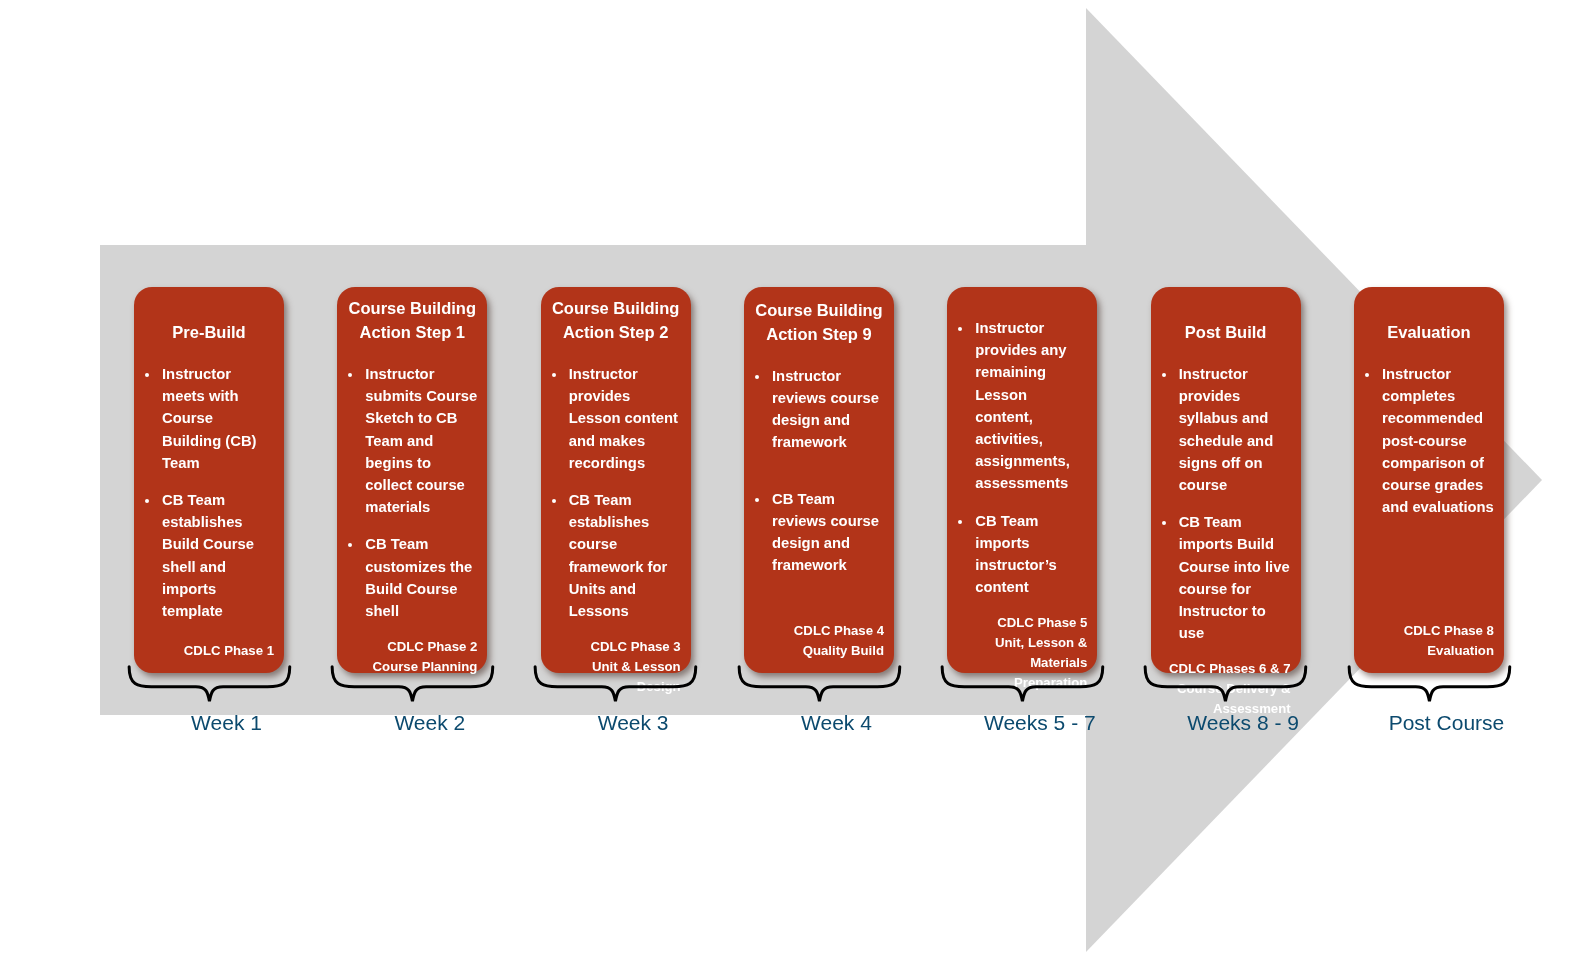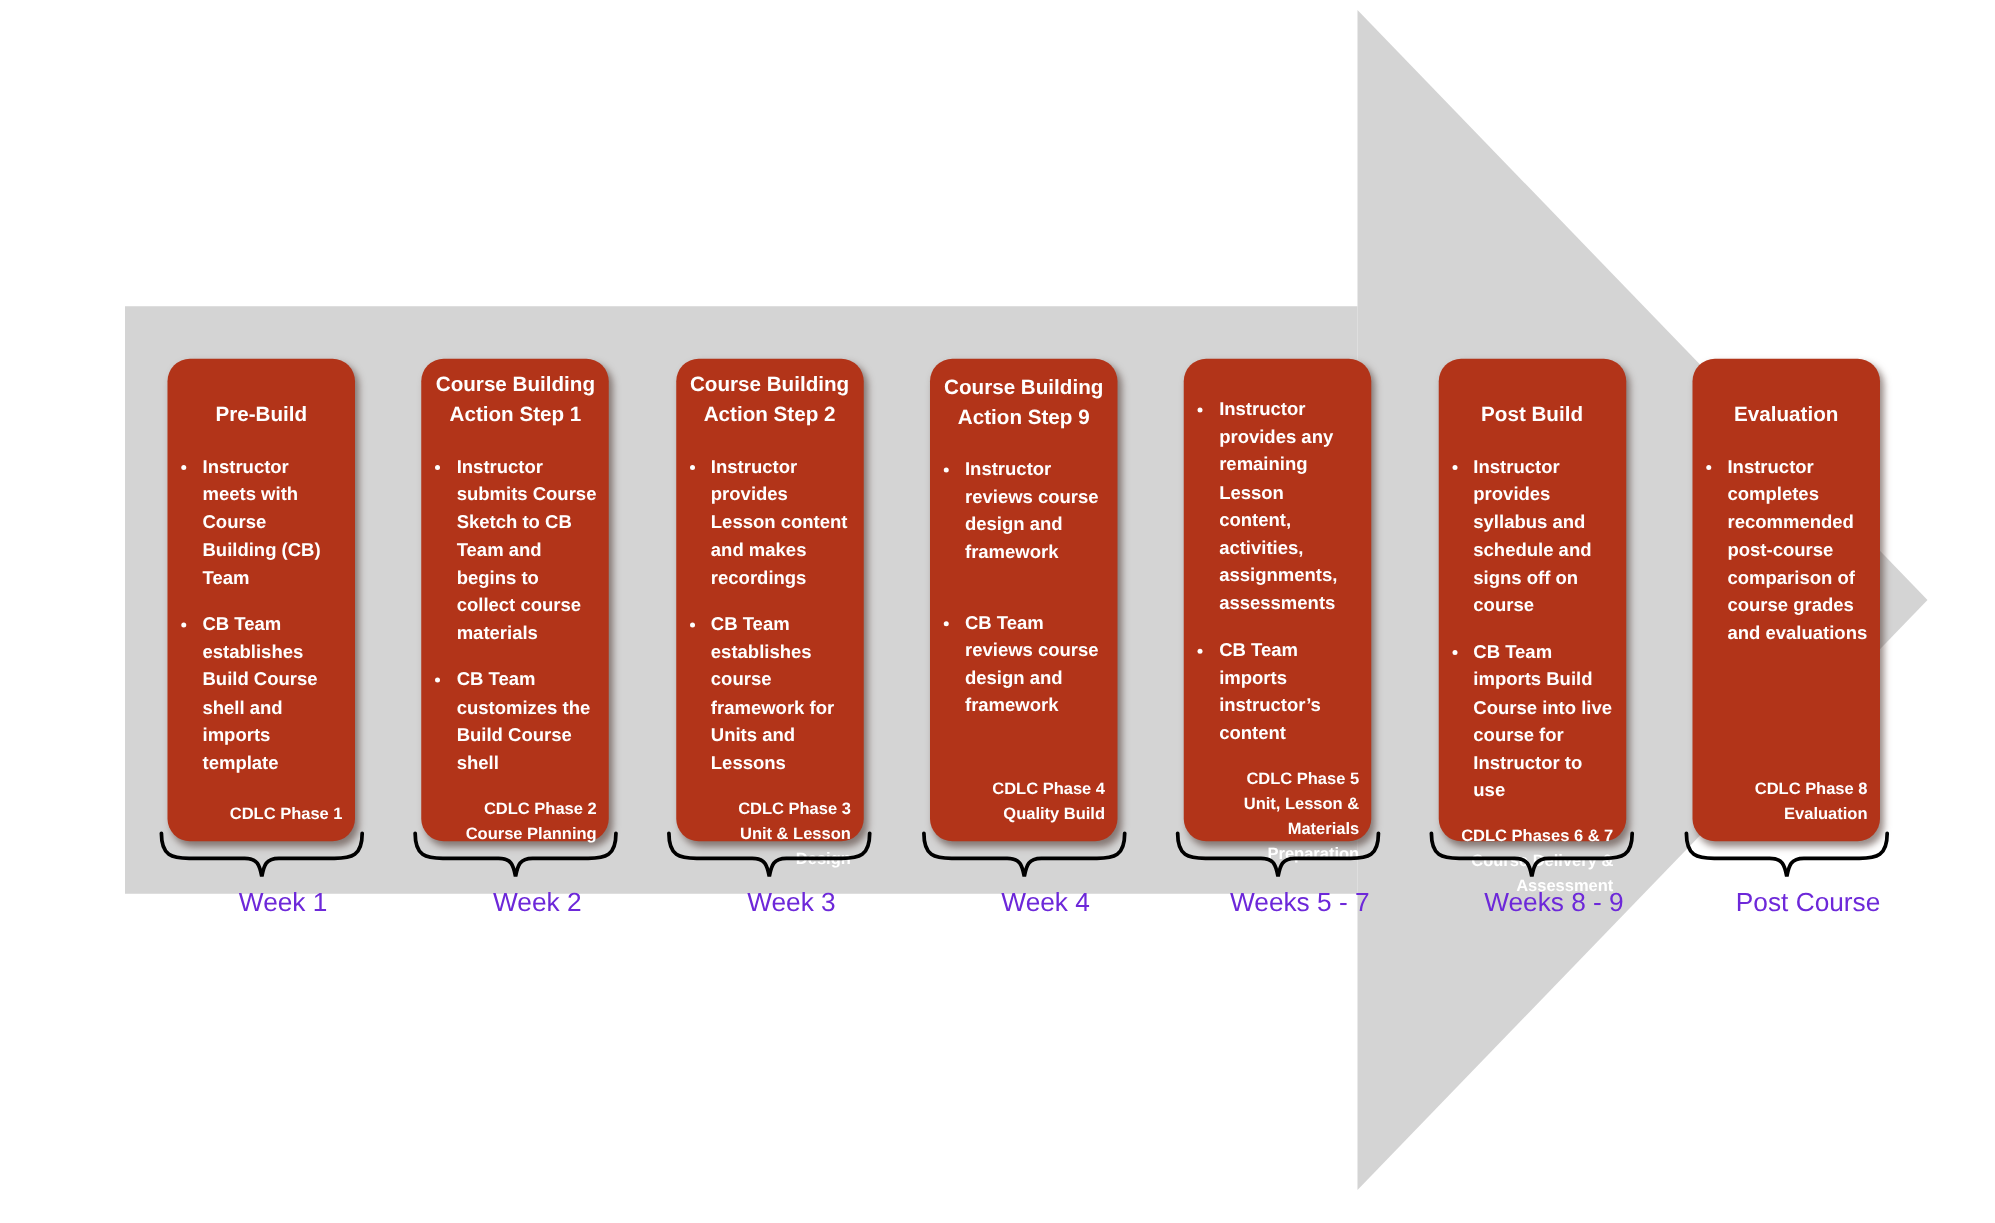--- a/index.html
+++ b/index.html
@@ -34,21 +34,21 @@
     min-height: 46px; display: flex; align-items: flex-end; justify-content: center;
     text-align: center; font-weight: bold; font-size: 16.5px; line-height: 1.45;
   }
   ul.bullets { margin: 18px 0 0; padding: 0 0 0 16px; list-style: disc; font-weight: bold; }
   ul.bullets li { font-size: 14.8px; line-height: 1.5; margin-bottom: 15px; padding-left: 2px; }
   .phase {
     margin-top: auto; text-align: right; font-weight: bold;
     font-size: 13.2px; line-height: 1.5; padding-bottom: 2px;
   }
   .brace { width: 96%; height: 40px; margin-top: -10px; display: block; }
-  .week { margin-top: 8px; font-size: 21px; color: #6d28d9; white-space: nowrap; margin-left: 35px; }
+  .week { margin-top: 8px; font-size: 21px; color: #0c4a6e; white-space: nowrap; margin-left: 35px; }
 </style>
 </head>
 <body>
 
 <div class="canvas">
 
   <div class="arrow-body"></div>
   <div class="arrow-head"></div>
 
   <div class="cards-row">

